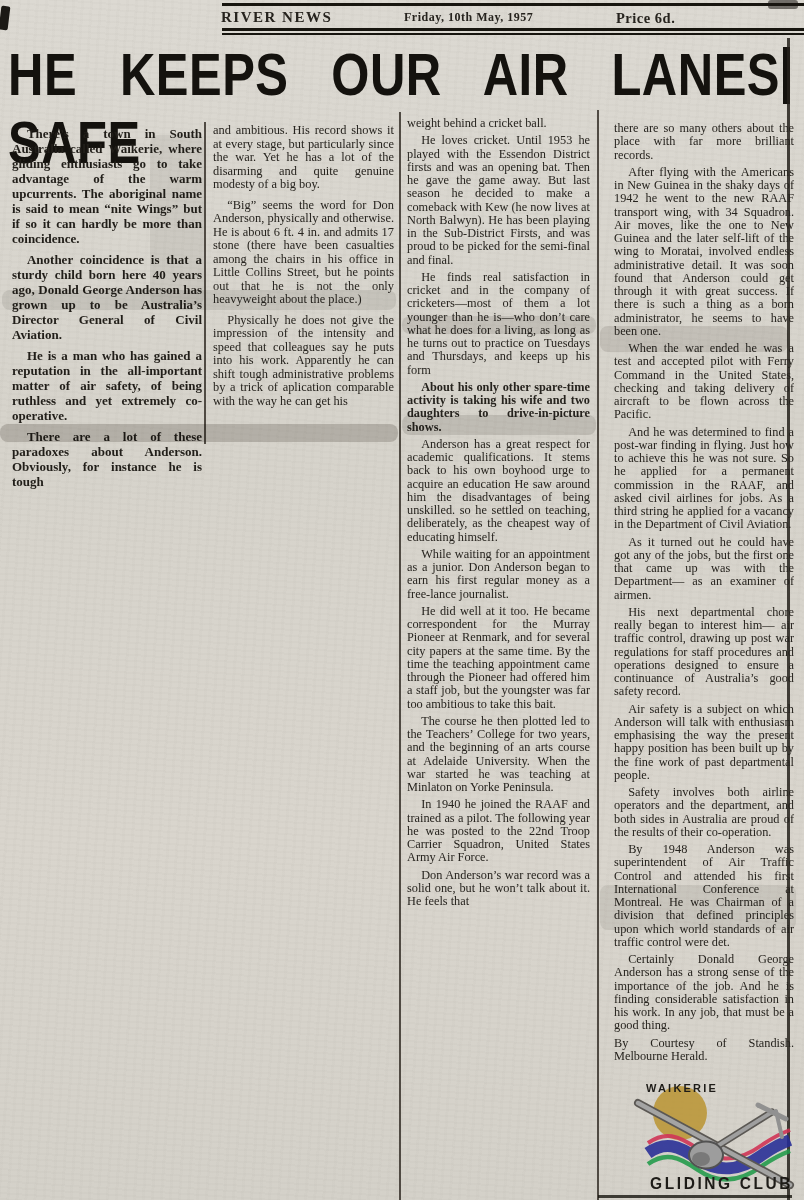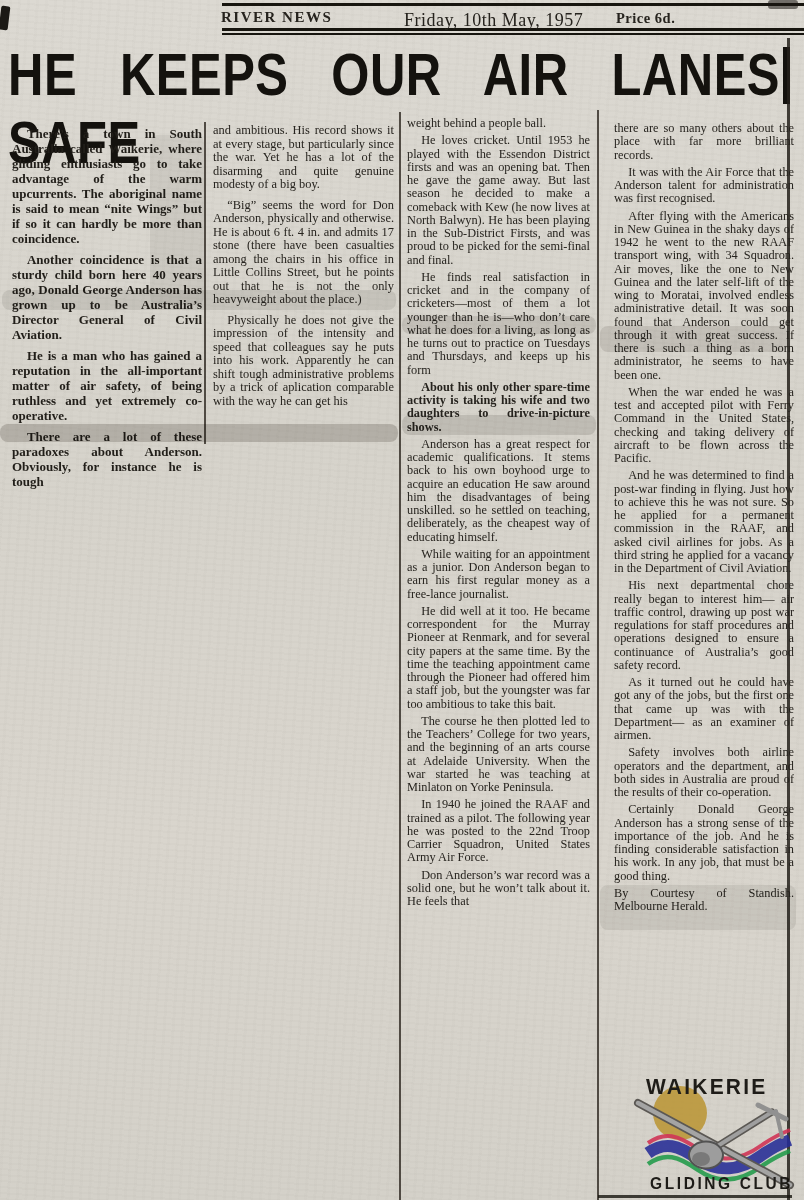--- a/index.html
+++ b/index.html
@@ -7,21 +7,21 @@
     position:relative; width:804px; height:1200px; overflow:hidden;
     background:linear-gradient(180deg,#dcd9d2 0%,#d6d3cb 35%,#d9d5cd 70%,#d4d1c9 100%);
     font-family:"Liberation Serif", serif; color:#26231e;
   }
   #grain{position:absolute;inset:0;pointer-events:none;
     background:repeating-linear-gradient(4deg,rgba(60,55,45,0.018) 0 2px,transparent 2px 6px),
                repeating-linear-gradient(94deg,rgba(60,55,45,0.015) 0 3px,transparent 3px 9px);}
   
   .rule{position:absolute;background:#17150f;}
   #mast-paper{position:absolute;left:221px;top:9px;font-weight:bold;font-size:15px;letter-spacing:1.5px;}
-  #mast-date{position:absolute;left:404px;top:10px;font-weight:normal;font-size:18px;letter-spacing:.5px;}
+  #mast-date{position:absolute;left:404px;top:10px;font-weight:bold;font-size:12px;letter-spacing:.5px;}
   #mast-price{position:absolute;left:616px;top:10px;font-weight:bold;font-size:14.5px;letter-spacing:.5px;text-align:right;}
   
   #headline{
     position:absolute;left:8px;top:40px;width:772px;height:70px;
     font-family:"Liberation Sans", sans-serif;font-weight:bold;font-size:49px;
     color:#14120e;letter-spacing:.5px;
     text-align:justify;text-align-last:justify;white-space:normal;
     transform:scaleY(1.22);transform-origin:top left;
   }
   #headline-bar{position:absolute;left:783px;top:47px;width:7px;height:57px;background:#14120e;}
@@ -39,21 +39,21 @@
   .vrule{position:absolute;width:2px;background:#38332c;opacity:.85;}
   
   .stain{position:absolute;mix-blend-mode:multiply;border-radius:8px;pointer-events:none;}
   #corner-tl{position:absolute;left:0;top:6px;width:9px;height:24px;background:#1b1915;border-radius:2px;transform:rotate(7deg);}
   #corner-tr{position:absolute;left:768px;top:0;width:30px;height:9px;background:rgba(25,22,18,.55);border-radius:3px;}
   #bottom-rule{position:absolute;left:598px;top:1195px;width:194px;height:3px;background:#17150f;opacity:.8;}
   
   #logo{position:absolute;left:600px;top:1075px;width:196px;height:125px;opacity:.95;}
   #logo svg{position:absolute;left:0;top:0;}
   .logo-text{position:absolute;font-family:"Liberation Sans", sans-serif;font-weight:bold;color:#15130f;white-space:nowrap;}
-  #logo-title{left:46px;top:0;font-size:21px;letter-spacing:2.2px;transform:scaleY(1.05);}
+  #logo-title{left:46px;top:7px;font-size:11px;letter-spacing:2.2px;transform:scaleY(1.05);}
   #logo-subtitle{left:50px;top:100px;font-size:15.5px;letter-spacing:2.6px;transform:scaleY(1.05);text-align:center;}
 </style>
 </head>
 <body>
 
 <div id="page">
   <div id="grain"></div>
 
   <div class="rule" style="left:222px;top:3px;width:582px;height:3px;"></div>
   <div class="rule" style="left:222px;top:28px;width:582px;height:2.5px;"></div>
@@ -79,41 +79,42 @@
       <p class="para" data-indent="1">There are a lot of these paradoxes about Anderson. Obviously, for instance he is tough</p>
     </div>
   <div id="col2" class="col">
 
   <p class="para" data-indent="0">and ambitious. His record shows it at every stage, but particularly since the war. Yet he has a lot of the disarming and quite genuine modesty of a big boy.</p>
       <p class="para" data-indent="1">“Big” seems the word for Don Anderson, physically and otherwise. He is about 6 ft. 4 in. and admits 17 stone (there have been casualties among the chairs in his office in Little Collins Street, but he points out that he is not the only heavyweight about the place.)</p>
       <p class="para" data-indent="1">Physically he does not give the impression of the intensity and speed that colleagues say he puts into his work. Apparently he can shift tough administrative problems by a trick of aplication comparable with the way he can get his</p>
     </div>
   <div id="col3" class="col">
 
-  <p class="para" data-indent="0">weight behind a people ball.</p>
+  <p class="para" data-indent="0">weight behind a cricket ball.</p>
       <p class="para" data-indent="1">He loves cricket. Until 1953 he played with the Essendon District firsts and was an opening bat. Then he gave the game away. But last season he decided to make a comeback with Kew (he now lives at North Balwyn). He has been playing in the Sub-District Firsts, and was proud to be picked for the semi-final and final.</p>
       <p class="para" data-indent="1">He finds real satisfaction in cricket and in the company of cricketers—most of them a lot younger than he is—who don’t care what he does for a living, as long as he turns out to practice on Tuesdays and Thursdays, and keeps up his form</p>
       <p class="para" data-indent="1" data-weight="bold">About his only other spare-time activity is taking his wife and two daughters to drive-in-picture shows.</p>
       <p class="para" data-indent="1">Anderson has a great respect for academic qualifications. It stems back to his own boyhood urge to acquire an education He saw around him the disadvantages of being unskilled. so he settled on teaching, deliberately, as the cheapest way of educating himself.</p>
       <p class="para" data-indent="1">While waiting for an appointment as a junior. Don Anderson began to earn his first regular money as a free-lance journalist.</p>
       <p class="para" data-indent="1">He did well at it too. He became correspondent for the Murray Pioneer at Renmark, and for several city papers at the same time. By the time the teaching appointment came through the Pioneer had offered him a staff job, but the youngster was far too ambitious to take this bait.</p>
       <p class="para" data-indent="1">The course he then plotted led to the Teachers’ College for two years, and the beginning of an arts course at Adelaide University. When the war started he was teaching at Minlaton on Yorke Peninsula.</p>
       <p class="para" data-indent="1">In 1940 he joined the RAAF and trained as a pilot. The following year he was posted to the 22nd Troop Carrier Squadron, United States Army Air Force.</p>
       <p class="para" data-indent="1">Don Anderson’s war record was a solid one, but he won’t talk about it. He feels that</p>
     </div>
   <div id="col4" class="col">
 
   <p class="para" data-indent="0">there are so many others about the place with far more brilliant records.</p>
-      <p class="para" data-indent="1">It was with the Air Force that the Anderson talent for administration was first recognised.</p>
       <p class="para" data-indent="1">After flying with the Americans in New Guinea in the shaky days of 1942 he went to the new RAAF transport wing, with 34 Squadron. Air moves, like the one to New Guinea and the later self-lift of the wing to Moratai, involved endless administrative detail. It was soon found that Anderson could get through it with great success. If there is such a thing as a born administrator, he seems to have been one.</p>
       <p class="para" data-indent="1">When the war ended he was a test and accepted pilot with Ferry Command in the United States, checking and taking delivery of aircraft to be flown across the Pacific.</p>
       <p class="para" data-indent="1">And he was determined to find a post-war finding in flying. Just how to achieve this he was not sure. So he applied for a permanent commission in the RAAF, and asked civil airlines for jobs. As a third string he applied for a vacancy in the Department of Civil Aviation.</p>
+      <p class="para" data-indent="1">As it turned out he could have got any of the jobs, but the first one that came up was with the Department— as an examiner of airmen.</p>
       <p class="para" data-indent="1">His next departmental chore really began to interest him— air traffic control, drawing up post war regulations for staff procedures and operations designed to ensure a continuance of Australia’s good safety record.</p>
-      <p class="para" data-indent="1">As it turned out he could have got any of the jobs, but the first one that came up was with the Department— as an examiner of airmen.</p>
+      <p class="para" data-indent="1">Air safety is a subject on which Anderson will talk with enthusiasm emphasising the way the present happy position has been built up by the fine work of past departmental people.</p>
       <p class="para" data-indent="1">Safety involves both airline operators and the department, and both sides in Australia are proud of the results of their co-operation.</p>
+      <p class="para" data-indent="1">By 1948 Anderson was superintendent of Air Traffic Control and attended his first International Conference at Montreal. He was Chairman of a division that defined principles upon which world standards of air traffic control were det.</p>
       <p class="para" data-indent="1">Certainly Donald George Anderson has a strong sense of the importance of the job. And he is finding considerable satisfaction in his work. In any job, that must be a good thing.</p>
       <p class="para" data-indent="0">By Courtesy of Standish. Melbourne Herald.</p>
     </div>
 
   <div class="stain" style="left:0;top:424px;width:398px;height:18px;background:rgba(95,90,82,.26);"></div>
   <div class="stain" style="left:2px;top:290px;width:394px;height:20px;background:rgba(95,90,82,.13);"></div>
   <div class="stain" style="left:150px;top:135px;width:54px;height:170px;background:rgba(110,104,95,.10);"></div>
   <div class="stain" style="left:402px;top:316px;width:194px;height:18px;background:rgba(95,90,82,.15);"></div>
   <div class="stain" style="left:402px;top:415px;width:194px;height:20px;background:rgba(95,90,82,.17);"></div>
   <div class="stain" style="left:600px;top:326px;width:188px;height:26px;background:rgba(95,90,82,.15);"></div>

